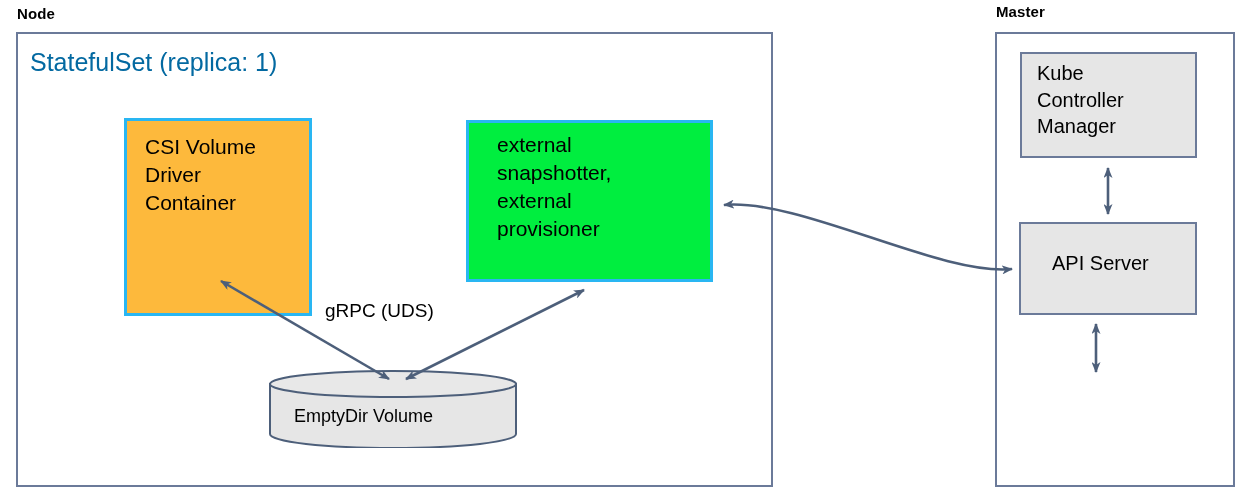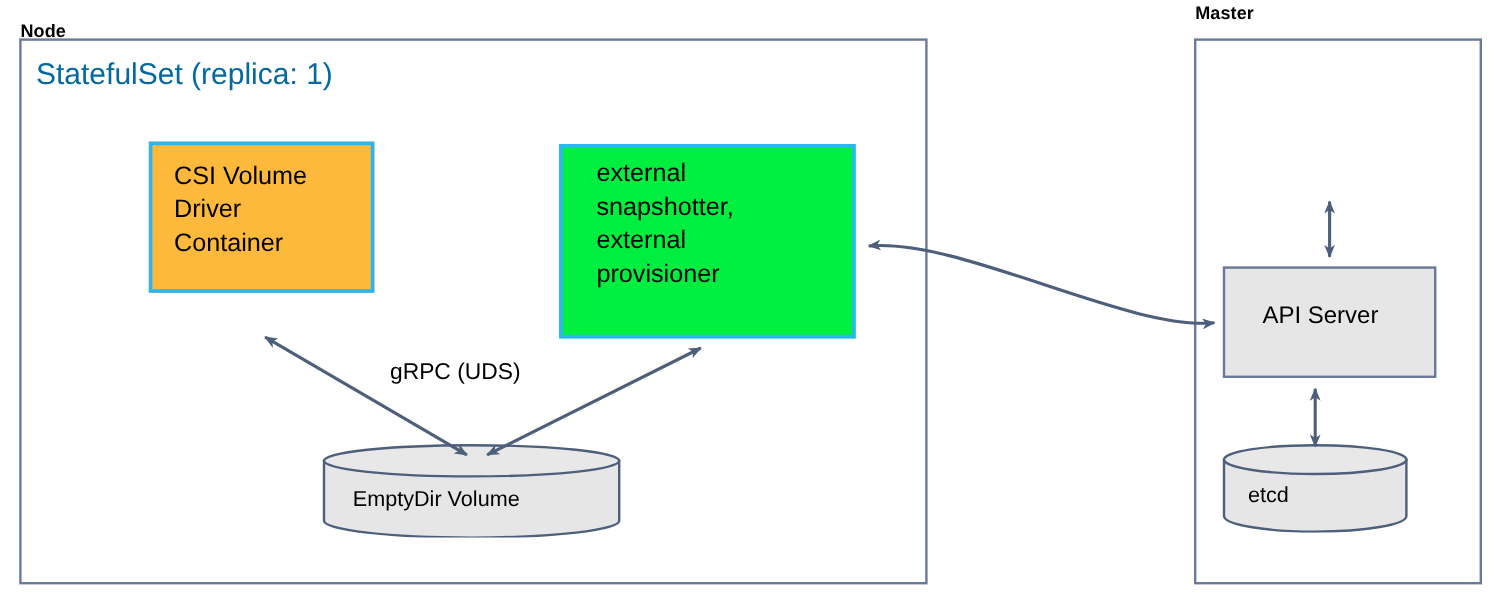--- a/index.html
+++ b/index.html
@@ -91,27 +91,27 @@
     width: 1250px;
     height: 496px;
     pointer-events: none;
   }
 </style>
 </head>
 <body>
 
 <div id="canvas">
 
-  <div class="abs group-label" style="left:17px; top:18px;">Node</div>
+  <div class="abs group-label" style="left:17px; top:5px;">Node</div>
 
   <div class="abs group-box" style="left:16px; top:32px; width:757px; height:455px;"></div>
 
   <div class="abs ss-title" style="left:30px; top:48px;">StatefulSet (replica: 1)</div>
 
-  <div class="abs proc-box box-orange" style="left:124px; top:118px; width:188px; height:126px;">
+  <div class="abs proc-box box-orange" style="left:124px; top:118px; width:188px; height:198px;">
     <div class="lines">CSI Volume
 Driver
 Container</div>
   </div>
 
   <div class="abs proc-box box-green" style="left:466px; top:120px; width:247px; height:162px; padding-top:8px;padding-left:28px;">
     <div class="lines">external
 snapshotter,
 external
 provisioner</div>
@@ -124,32 +124,30 @@
     </svg>
     <div class="abs cyl-label" style="left:26px; top:36px;text-align:right;">EmptyDir Volume</div>
   </div>
 
   <div class="abs edge-label" style="left:322px; top:300px;">gRPC (UDS)</div>
 
   <div class="abs group-label" style="left:996px; top:3px;">Master</div>
 
   <div class="abs group-box" style="left:995px; top:32px; width:240px; height:455px;"></div>
 
+  <div class="abs proc-box box-gray" style="left:1020px; top:52px; width:177px; height:106px; padding:6px 0 0 15px;">
+    <div class="lines">Kube
+Controller
+Manager</div>
+  </div>
 
   <div class="abs proc-box box-gray" style="left:1019px; top:222px; width:178px; height:93px; padding:26px 0 0 31px;">
     <div class="lines">API Server</div>
   </div>
 
-  <div class="abs" style="left:1018px; top:370px; width:156px; height:74px;">
-    <svg width="156" height="74" viewBox="0 0 156 74">
-      <path d="M2,13 L2,60 A76,13 0 0 0 154,60 L154,13 Z" fill="#e6e6e6" stroke="#4d5f7a" stroke-width="2"></path>
-      <ellipse cx="78" cy="13" rx="76" ry="12" fill="#e8e8e8" stroke="#4d5f7a" stroke-width="2"></ellipse>
-    </svg>
-    <div class="abs cyl-label" style="left:22px; top:32px;">etcd</div>
-  </div>
 
   <svg class="overlay">
     <defs>
       <marker id="ahead" markerWidth="11" markerHeight="9" refX="10" refY="4.5" orient="auto" markerUnits="userSpaceOnUse">
         <path d="M0,0 L11,4.5 L0,9 L3,4.5 Z" fill="#4d5f7a"></path>
       </marker>
       <marker id="atail" markerWidth="11" markerHeight="9" refX="1" refY="4.5" orient="auto" markerUnits="userSpaceOnUse">
         <path d="M11,0 L0,4.5 L11,9 L8,4.5 Z" fill="#4d5f7a"></path>
       </marker>
     </defs>

